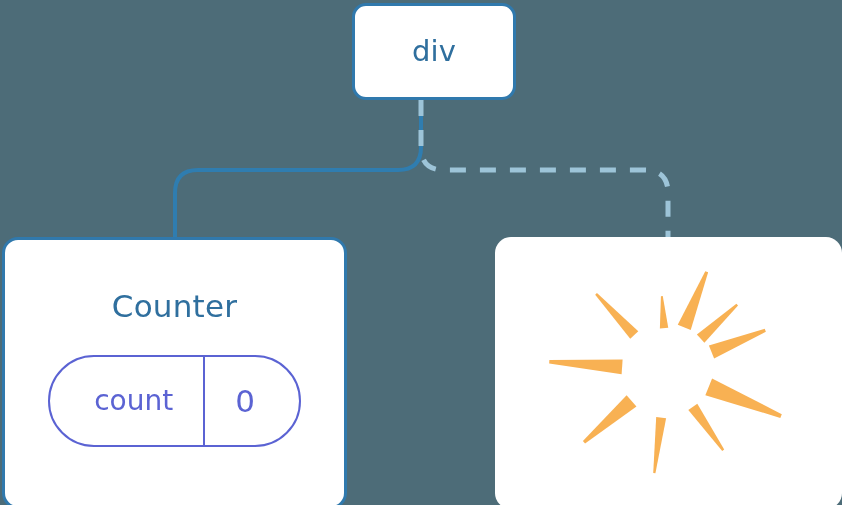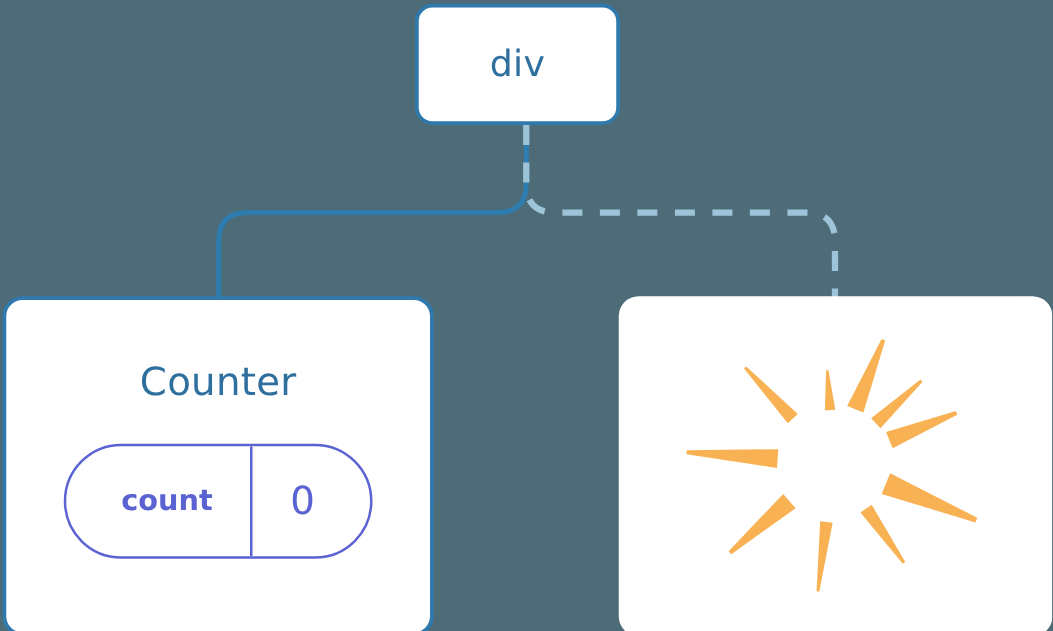--- a/index.html
+++ b/index.html
@@ -44,21 +44,21 @@
   }
   .node.bordered {
     border: 3px solid #3079ad;
   }
   .node.borderless {
     border: none;
   }
 
   
   #node-div {
-    left: 332px;
+    left: 352px;
     top: 3px;
     width: 164px;
     height: 97px;
     justify-content: center;
   }
   .node-tag-label {
     color: #2f6f9e;
     font-size: 29px;
     line-height: 1;
     letter-spacing: 0.2px;
@@ -94,23 +94,22 @@
     box-sizing: border-box;
     background: #ffffff;
     overflow: hidden;
   }
   .pill-key {
     display: flex;
     align-items: center;
     justify-content: center;
     padding: 0 30px 0 44px;
     color: #5b63d3;
-    font-size: 23px;
+    font-size: 28px;
     line-height: 1;
-    font-weight: bold;
   }
   .pill-divider {
     width: 2px;
     background: #5b63d3;
     flex: 0 0 2px;
   }
   .pill-value {
     display: flex;
     align-items: center;
     justify-content: center;

